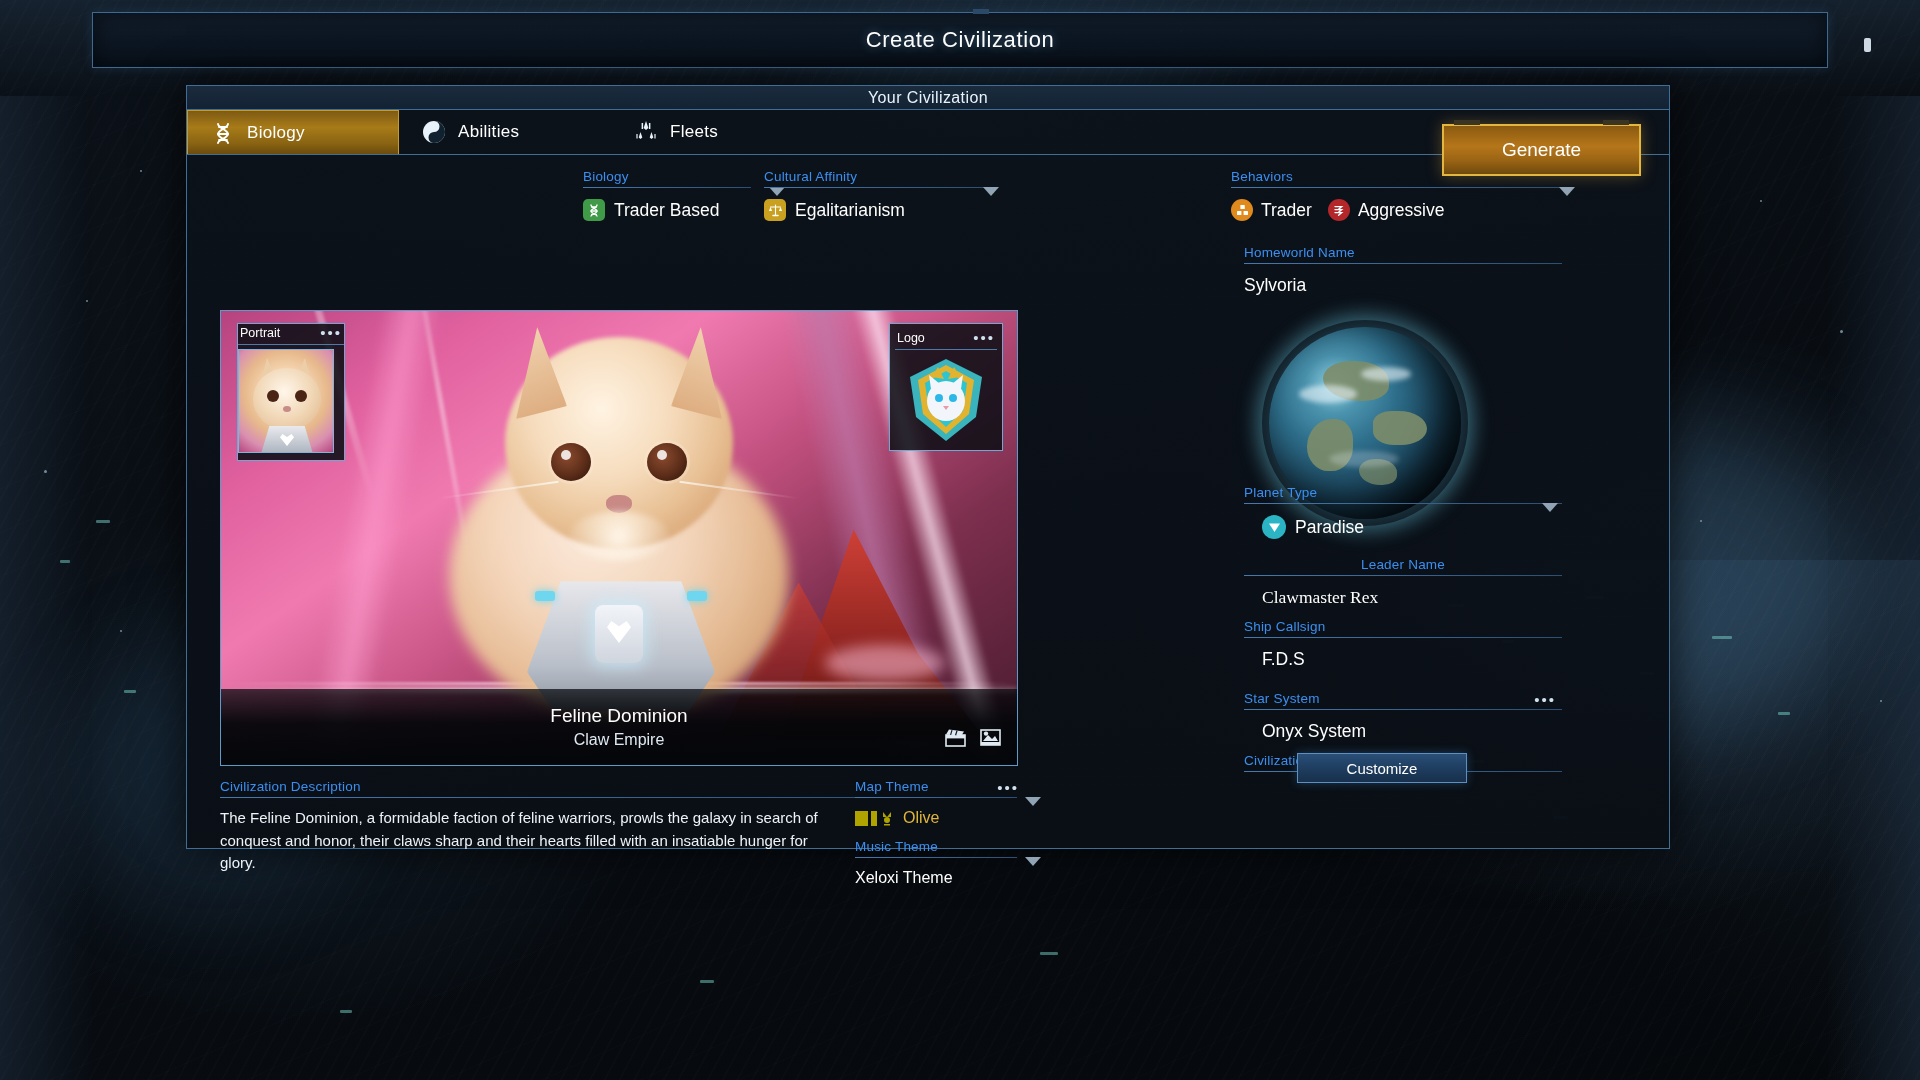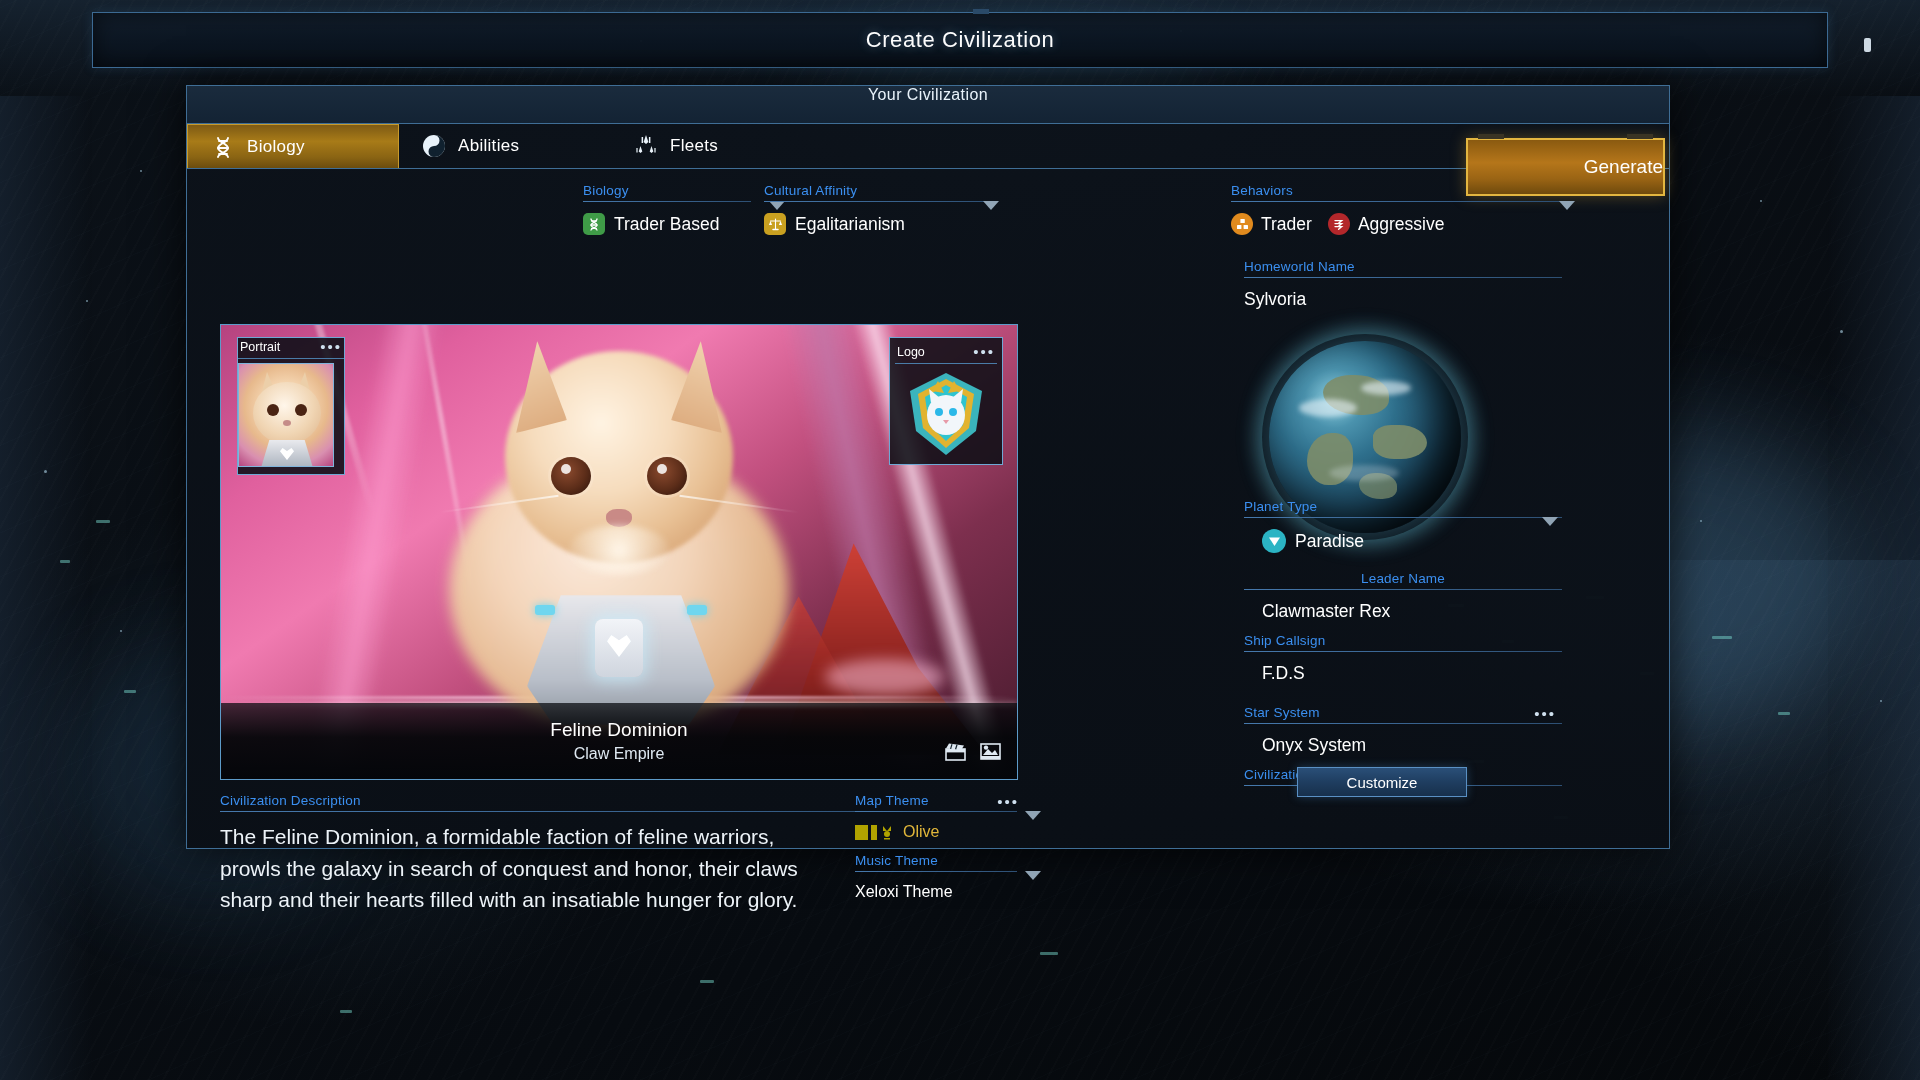--- a/index.html
+++ b/index.html
@@ -44,23 +44,23 @@
   .topbar-nub{position:absolute;top:-4px;width:16px;height:5px;background:#2a4a68;}
 
   
   #window {
     position:absolute; left:186px; top:85px; width:1484px; height:764px;
     background:linear-gradient(180deg, rgba(12,18,26,.965) 0%, rgba(10,15,22,.975) 100%);
     border:1px solid #3f6e96;
     box-shadow:0 0 40px rgba(0,0,0,.75);
   }
   #win-header{
-    height:38px; background:linear-gradient(180deg,#1a2b3d 0%,#132334 100%);
+    height:24px; background:linear-gradient(180deg,#1a2b3d 0%,#132334 100%);
     border-bottom:1px solid #3f6e96;
-    display:flex; justify-content:center;
+    display:flex; align-items:center; justify-content:center;
   }
   #win-title{color:#e9f3fb; font-size:16px; letter-spacing:.4px;}
 
   
   #tabs{ height:45px; display:flex; align-items:stretch; border-bottom:1px solid #3f6e96; position:relative;}
   .tab{
     display:flex; align-items:center; gap:11px; padding:0 26px 0 22px;
     cursor:pointer; position:relative; min-width:212px;
   }
   .tab.active{
@@ -128,21 +128,21 @@
     position:absolute; left:0; right:0; bottom:0; height:76px;
     background:linear-gradient(180deg, rgba(6,8,12,.72) 0%, rgba(4,6,9,.96) 45%, #04060a 100%);
     display:flex;flex-direction:column;align-items:center;justify-content:center;gap:4px;
   }
   #art-name{color:#fff;font-size:19px;}
   #art-sub{color:#dfe9f2;font-size:16px;}
   #art-icons{position:absolute;right:16px;bottom:14px;display:flex;gap:14px;}
 
   
   #desc{ position:absolute; left:33px; top:624px; width:600px; }
-  #desc-text{ color:#edf3f8; font-size:21px; line-height:1.5; padding-top:9px; }
+  #desc-text{ color:#edf3f8; font-size:15px; line-height:1.5; padding-top:9px; }
 
   
   #planet{
     position:absolute; left:60px; top:172px; width:192px; height:192px; border-radius:50%;
     background:
       radial-gradient(circle at 34% 30%, #8ecfe0 0%, #4a92ad 16%, #2e6f8c 34%, #1d4a63 58%, #0d2434 80%, #06121c 100%);
     box-shadow:0 0 26px 4px rgba(90,190,220,.28), inset -18px -14px 42px rgba(0,0,0,.82);
   }
   .land{position:absolute;background:#7d8d6a;border-radius:46% 54% 40% 60%;opacity:.9;filter:blur(.6px);}
   .cloud{position:absolute;background:rgba(235,245,250,.6);border-radius:50%;filter:blur(2.5px);}
@@ -151,24 +151,24 @@
   #customize{
     position:absolute; left:88px; top:598px; width:170px; height:30px;
     background:linear-gradient(180deg,#2a4f78 0%,#1f3e61 48%,#17304c 100%);
     border:1px solid #5a90c4; color:#fff; font-size:15px;
     display:flex;align-items:center;justify-content:center;cursor:pointer;
     box-shadow:0 0 10px rgba(70,140,200,.35);
   }
 
   
   #generate{
-    position:absolute; right:4px; top:14px; width:199px; height:58px;
+    position:absolute; right:28px; top:14px; width:199px; height:52px;
     background:linear-gradient(180deg,#8a5a10 0%,#b5761a 42%,#9a6414 72%,#6f4a0d 100%);
     border:2px solid #e3b640; color:#fff; font-size:19px;
-    display:flex;align-items:center;justify-content:flex-end;cursor:pointer;
+    display:flex;align-items:center;justify-content:center;cursor:pointer;
     box-shadow:0 0 14px rgba(220,170,60,.35);
   }
   .gen-nub{position:absolute;width:26px;height:5px;background:#3a3424;top:-6px;}
 </style>
 </head>
 <body>
 
 <div id="bg">
   <div class="bg-struct" style="left:0;top:0;width:1920px;height:96px;background:linear-gradient(180deg,rgba(30,48,66,.55),rgba(8,14,20,.1));"></div>
   <div class="bg-struct" style="left:0;top:96px;width:92px;height:984px;background:linear-gradient(90deg,rgba(22,34,48,.8),rgba(8,12,18,.2));"></div>
@@ -517,21 +517,21 @@
               </svg>
           </span>
           <span>Paradise</span>
         </div>
         <div class="caret" style="right:4px;"></div>
       </div>
 
       <div class="fld" style="left:35px;top:402px;width:318px;text-align:center;">
         <div class="fld-lab">Leader Name</div>
         <div class="fld-rule"></div>
-        <div class="fld-val" style="padding-left:18px;">Clawmaster Rex</div>
+        <div class="fld-val" style="padding-left:18px;font-family:Liberation Serif, serif;">Clawmaster Rex</div>
       </div>
 
       <div class="fld" style="left:35px;top:464px;width:318px;">
         <div class="fld-lab">Ship Callsign</div>
         <div class="fld-rule"></div>
         <div class="fld-val" style="padding-left:18px;">F.D.S</div>
       </div>
 
       <div class="fld" style="left:35px;top:536px;width:318px;">
         <div class="fld-lab">Star System</div>

